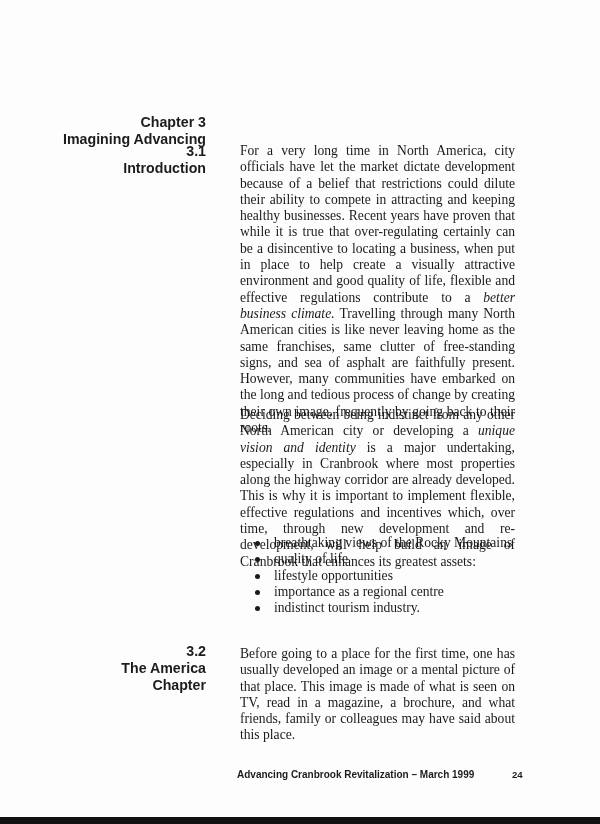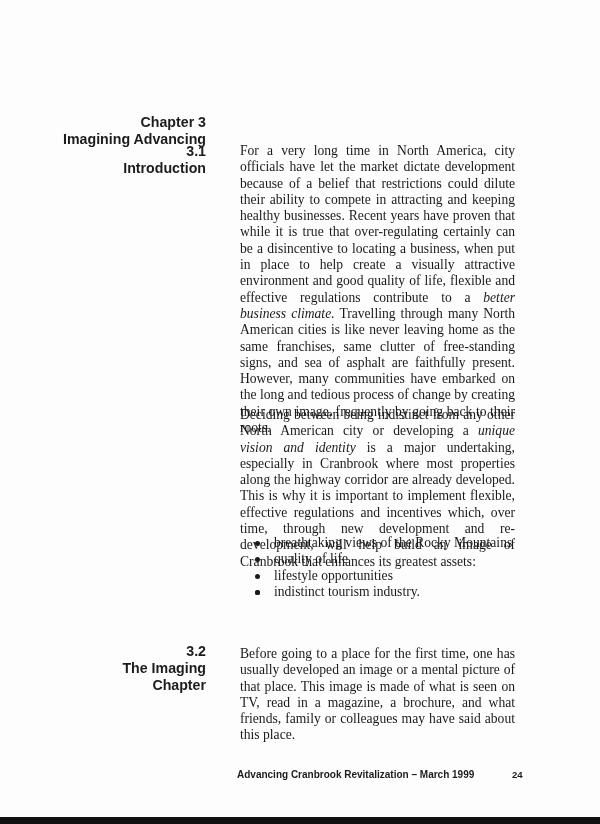--- a/index.html
+++ b/index.html
@@ -133,27 +133,27 @@
   </div>
 
   <div class="body-text para2">
     <p><span>Deciding between being indistinct from any other North American city or developing a </span><em>unique vision and identity</em><span> is a major undertaking, especially in Cranbrook where most properties along the highway corridor are already developed. This is why it is important to implement flexible, effective regulations and incentives which, over time, through new development and re-development, will help build an image of Cranbrook that enhances its greatest assets:</span></p>
   </div>
 
   <ul class="bullet-list">
     <li><span class="bullet"></span><span>breathtaking views of the Rocky Mountains</span></li>
     <li><span class="bullet"></span><span>quality of life</span></li>
     <li><span class="bullet"></span><span>lifestyle opportunities</span></li>
-    <li><span class="bullet"></span></li>
+    <li><span class="bullet"></span><span>importance as a regional centre</span></li>
     <li><span class="bullet"></span><span>indistinct tourism industry.</span></li>
   </ul>
 
   <div class="heading sec32-heading">
     <div>3.2</div>
-    <div>The Imaging</div>
+    <div>The America</div>
     <div>Chapter</div>
   </div>
 
   <div class="body-text para3">
     <p>Before going to a place for the first time, one has usually developed an image or a mental picture of that place. This image is made of what is seen on TV, read in a magazine, a brochure, and what friends, family or colleagues may have said about this place.</p>
   </div>
 
   <div class="footer-title">Advancing Cranbrook Revitalization – March 1999</div>
   <div class="footer-page">24</div>
 

